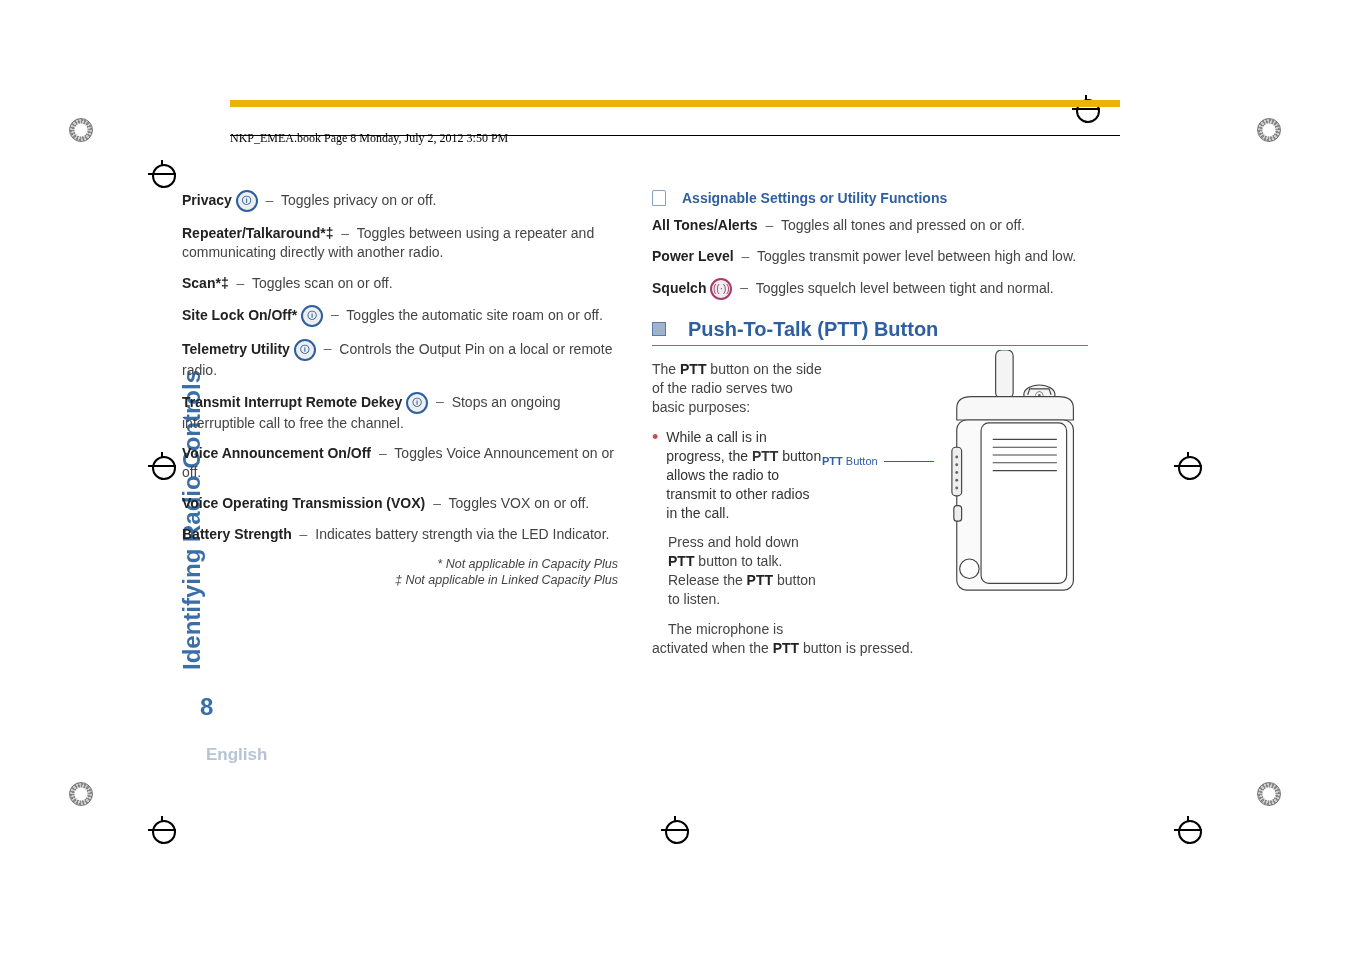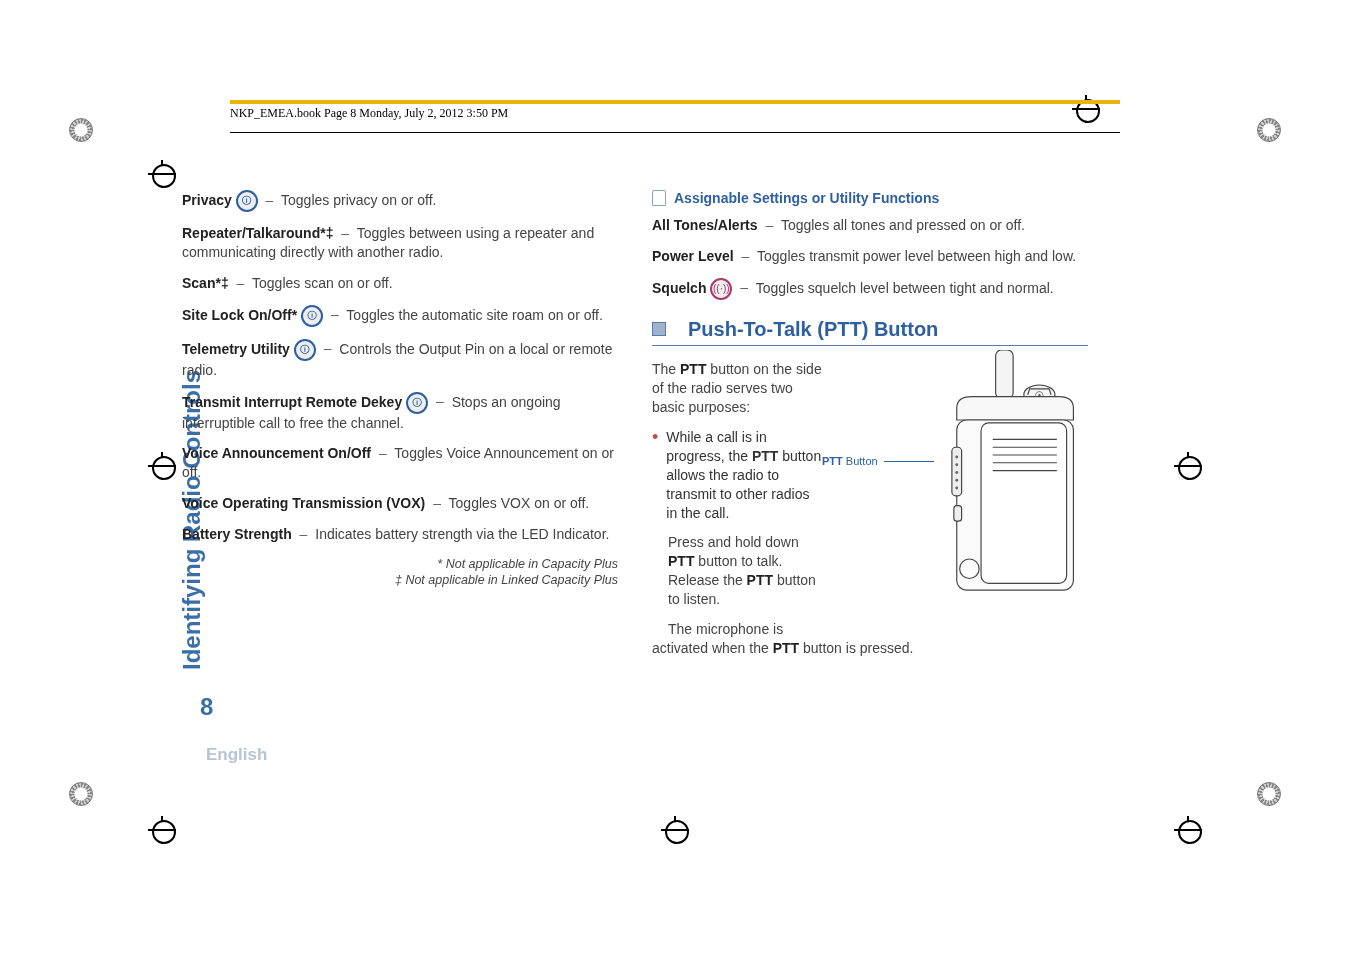--- a/index.html
+++ b/index.html
@@ -39,22 +39,22 @@
     left: 4px; top: 4px;
     width: 20px; height: 20px;
     border: 2px solid #000;
     border-radius: 50%;
     background: #fff;
   }
   .header-line {
     position: absolute;
     left: 230px; top: 100px;
     width: 890px;
-    border-top: 4px solid #eab308;
-    padding-top: 0;
+    border-top: 7px solid #eab308;
+    padding-top: 22px;
   }
   .header-line::after {
     content: "";
     position: absolute;
     left: 0; top: 28px;
     width: 100%;
     border-top: 1px solid #000;
   }
   .header-text {
     font-size: 12px;
@@ -148,21 +148,21 @@
     border: none;
     border-top: 1px solid #5a7ba8;
     margin: 4px 0 14px 0;
   }
   .sub-h {
     font-size: 14px;
     font-weight: bold;
     color: #2e5fa0;
     margin-bottom: 10px;
     display: flex;
-    gap: 8px;
+    gap: 16px;
     align-items: center;
   }
   .sub-h .note-ico {
     width: 12px; height: 14px;
     border: 1px solid #8aa2c4;
     border-radius: 2px 2px 0 0;
     display: inline-block;
   }
   .ptt-block {
     display: flex;

